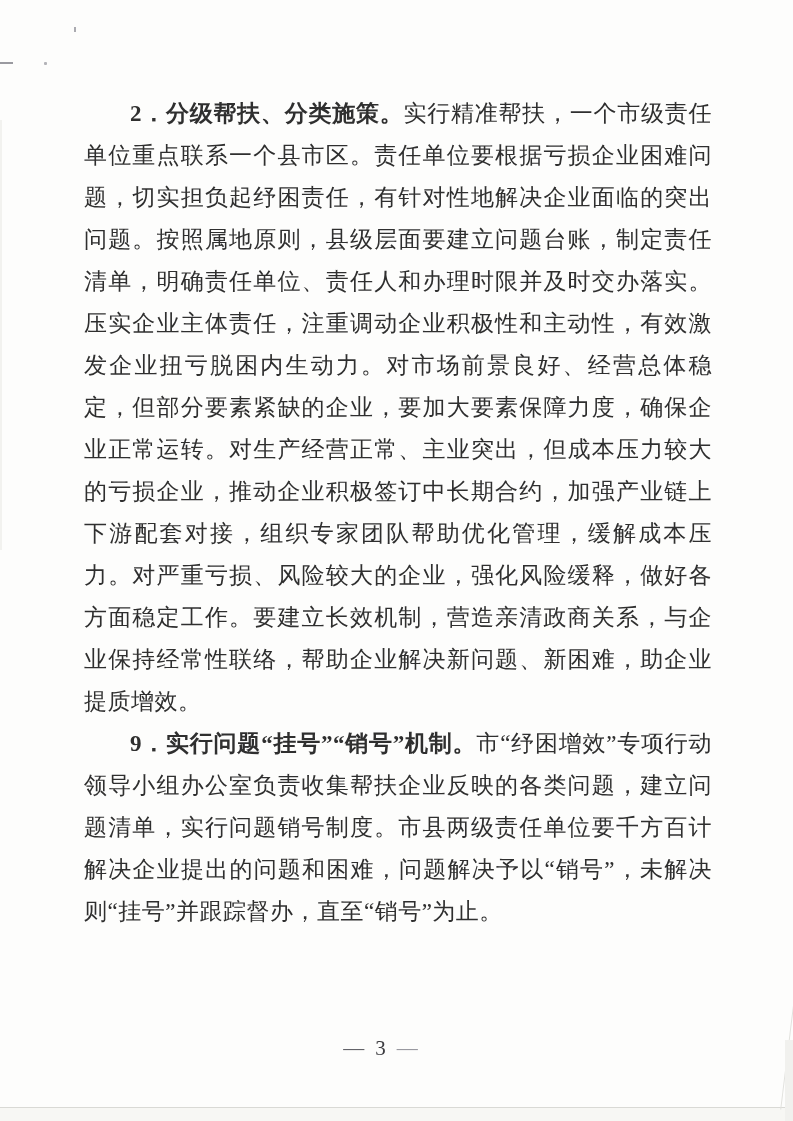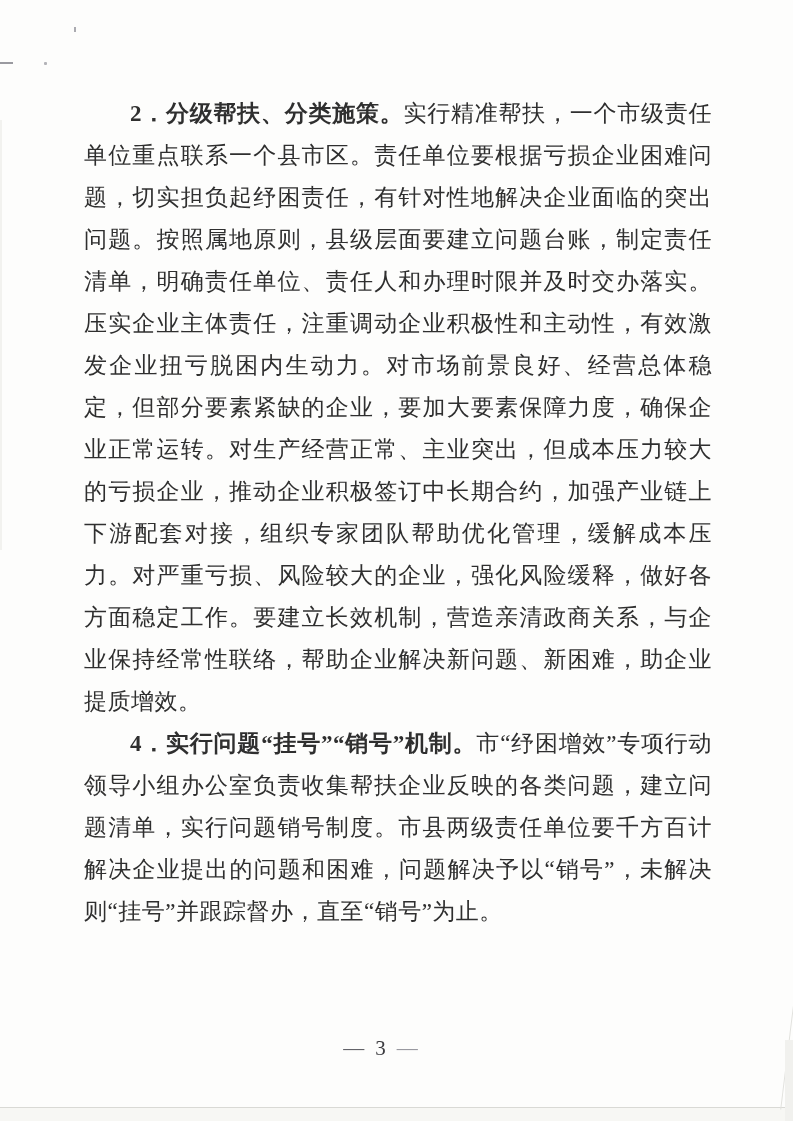--- a/index.html
+++ b/index.html
@@ -50,21 +50,21 @@
   .art-right-edge { right: 4px; top: 982px; width: 1px; height: 128px; background: #e2e2de; transform: rotate(7deg); }
   .art-corner-shade { right: 0; top: 1040px; width: 8px; height: 81px; background: #f1f1ee; }
 </style>
 </head>
 <body>
 
 <div class="page">
 
   <div class="content" style="color: rgb(47, 47, 47);">
     <p class="para"><span class="lead">2．分级帮扶、分类施策。</span><span>实行精准帮扶，一个市级责任单位重点联系一个县市区。责任单位要根据亏损企业困难问题，切实担负起纾困责任，有针对性地解决企业面临的突出问题。按照属地原则，县级层面要建立问题台账，制定责任清单，明确责任单位、责任人和办理时限并及时交办落实。压实企业主体责任，注重调动企业积极性和主动性，有效激发企业扭亏脱困内生动力。对市场前景良好、经营总体稳定，但部分要素紧缺的企业，要加大要素保障力度，确保企业正常运转。对生产经营正常、主业突出，但成本压力较大的亏损企业，推动企业积极签订中长期合约，加强产业链上下游配套对接，组织专家团队帮助优化管理，缓解成本压力。对严重亏损、风险较大的企业，强化风险缓释，做好各方面稳定工作。要建立长效机制，营造亲清政商关系，与企业保持经常性联络，帮助企业解决新问题、新困难，助企业提质增效。</span></p>
-    <p class="para"><span class="lead">4．实行问题“挂号”“销号”机制。</span><span>市“纾困增效”专项行动领导小组办公室负责收集帮扶企业反映的各类问题，建立问题清单，实行问题销号制度。市县两级责任单位要千方百计解决企业提出的问题和困难，问题解决予以“销号”，未解决则“挂号”并跟踪督办，直至“销号”为止。</span></p>
+    <p class="para"><span class="lead">9．实行问题“挂号”“销号”机制。</span><span>市“纾困增效”专项行动领导小组办公室负责收集帮扶企业反映的各类问题，建立问题清单，实行问题销号制度。市县两级责任单位要千方百计解决企业提出的问题和困难，问题解决予以“销号”，未解决则“挂号”并跟踪督办，直至“销号”为止。</span></p>
   </div>
 
   <div class="footer">
     <span class="dash-l">—</span><span class="num">3</span><span class="dash-r">—</span>
   </div>
 
   <div class="art art-edge-dash"></div>
   <div class="art art-speck-a"></div>
   <div class="art art-speck-b"></div>
   <div class="art art-left-streak"></div>

